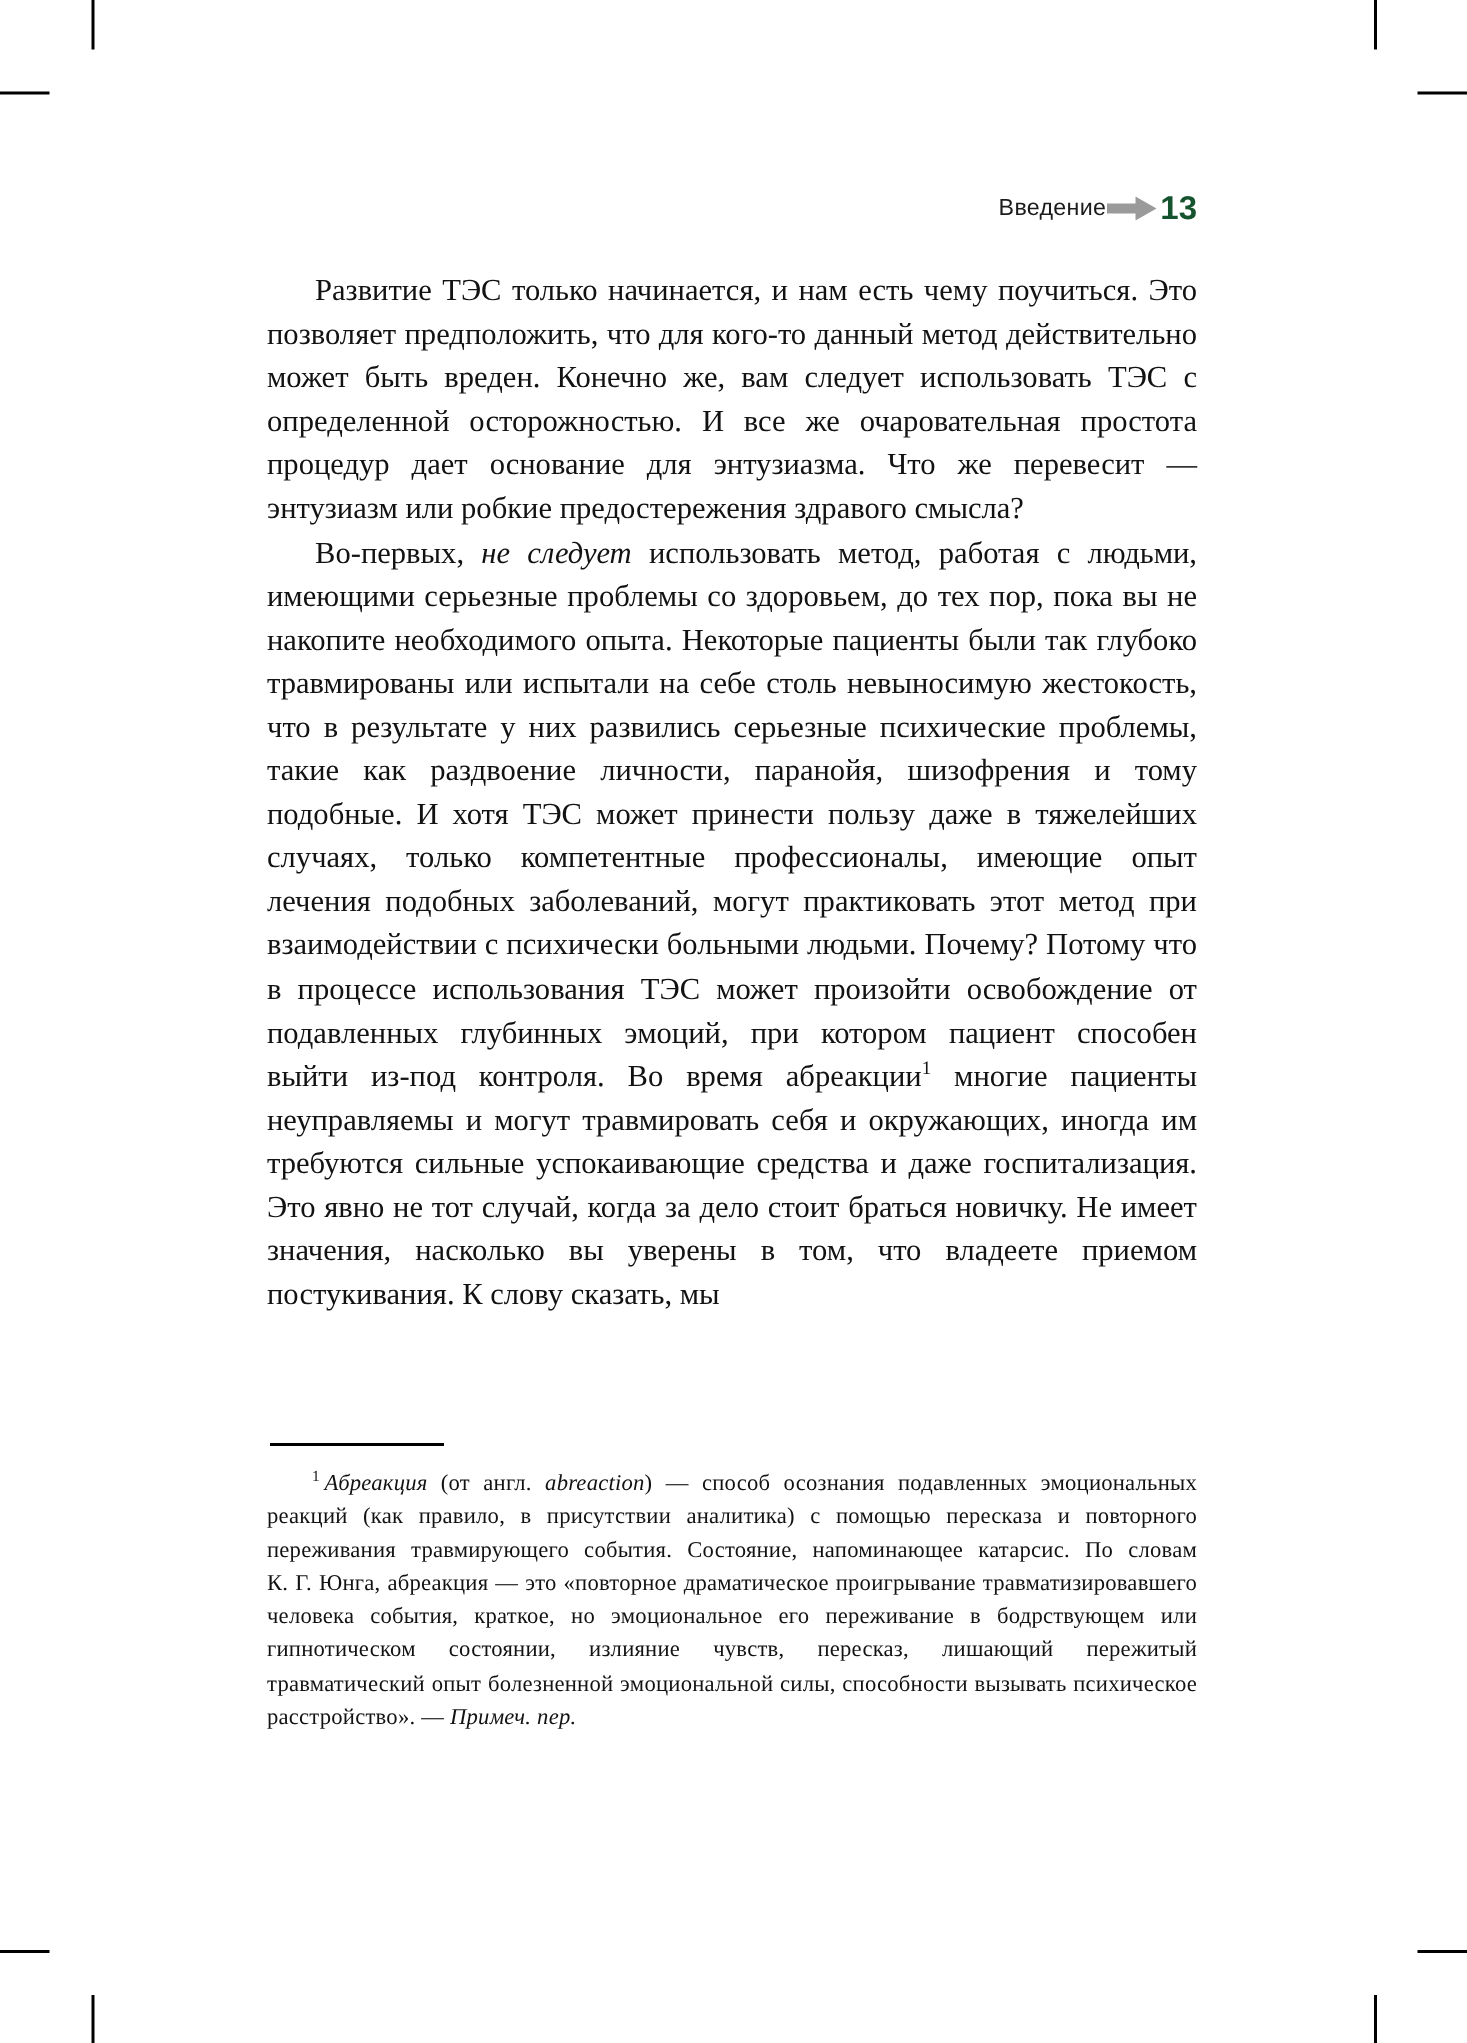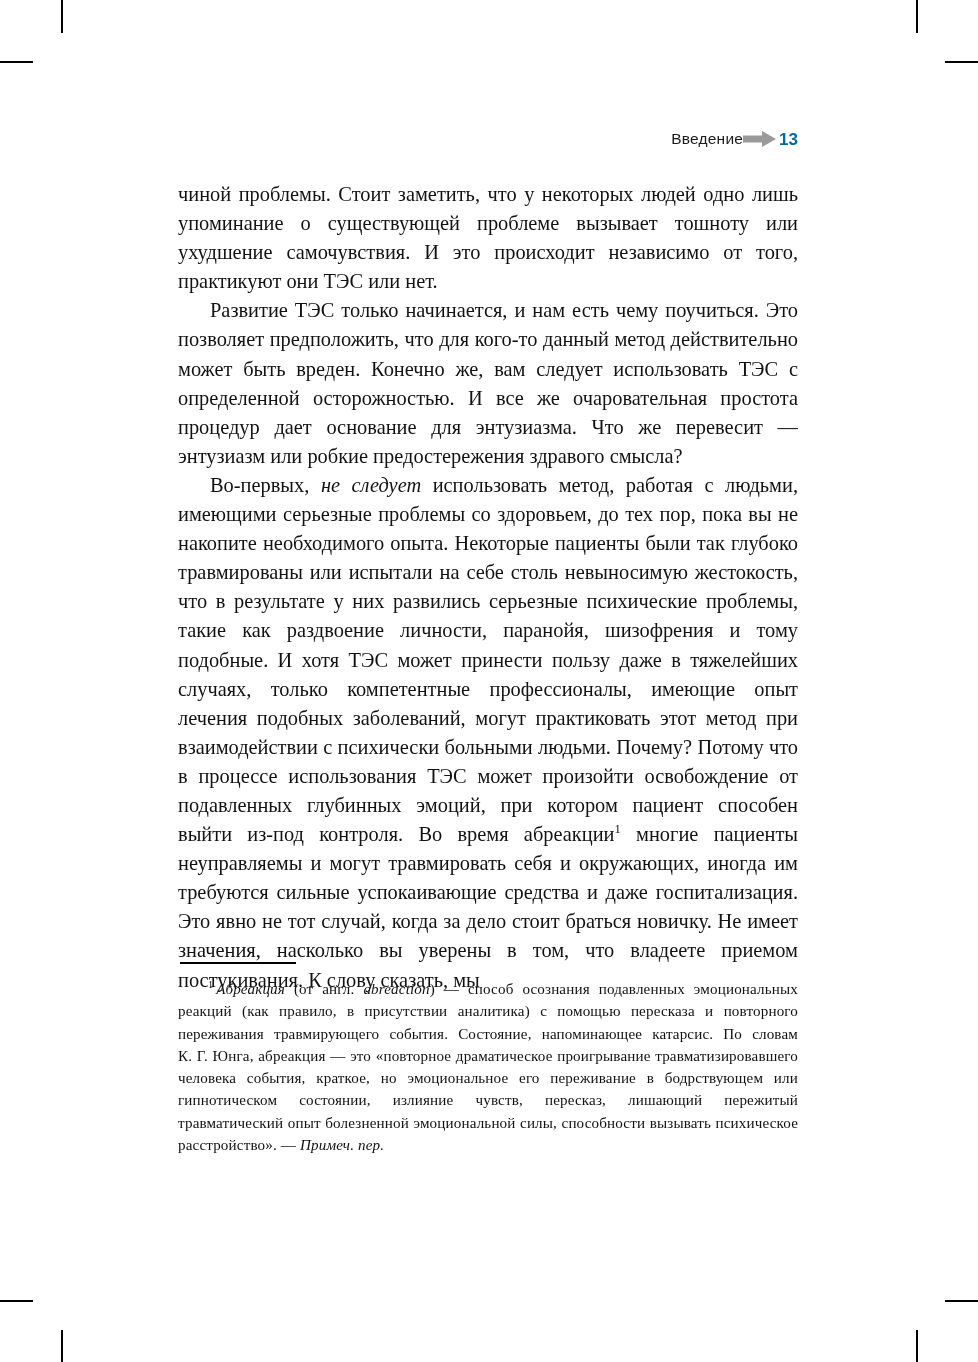--- a/index.html
+++ b/index.html
@@ -67,22 +67,22 @@
   .rh-arrow {
     position: relative;
     width: 33px;
     height: 16px;
     display: inline-block;
   }
   .rh-arrow svg { display: block; }
   .rh-page {
     font-family: "Liberation Sans", sans-serif;
     font-weight: bold;
-    font-size: 17px;
-    color: #0369a1;
+    font-size: 22px;
+    color: #14532d;
     line-height: 1;
     margin-left: 3px;
   }
 
   
   .body-text {
     position: absolute;
     left: 0;
     top: 180px;
     width: 620px;
@@ -157,21 +157,20 @@
     <span class="rh-title">Введение</span>
     <span class="rh-arrow">
       <svg width="33" height="16" viewBox="0 0 33 16" xmlns="http://www.w3.org/2000/svg" aria-hidden="true">
         <path d="M0 4.6 H19 V0 L33 8 L19 16 V11.4 H0 Z" fill="#9a9a9a"></path>
       </svg>
     </span>
     <span class="rh-page">13</span>
   </div>
 
   <div class="body-text">
-    <p class="first">чиной проблемы. Стоит заметить, что у некоторых людей одно лишь упоминание о существующей проблеме вызывает тошноту или ухудшение самочувствия. И это происходит независимо от того, практикуют они ТЭС или нет.</p>
     <p>Развитие ТЭС только начинается, и нам есть чему поучиться. Это позволяет предположить, что для кого-то данный метод действительно может быть вреден. Конечно же, вам следует использовать ТЭС с определенной осторожностью. И все же очаровательная простота процедур дает основание для энтузиазма. Что же перевесит — энтузиазм или робкие предостережения здравого смысла?</p>
     <p>Во-первых, <i>не следует</i> использовать метод, работая с людьми, имеющими серьезные проблемы со здоровьем, до тех пор, пока вы не накопите необходимого опыта. Некоторые пациенты были так глубоко травмированы или испытали на себе столь невыносимую жестокость, что в результате у них развились серьезные психические проблемы, такие как раздвоение личности, паранойя, шизофрения и тому подобные. И хотя ТЭС может принести пользу даже в тяжелейших случаях, только компетентные профессионалы, имеющие опыт лечения подобных заболеваний, могут практиковать этот метод при взаимодействии с психически больными людьми. Почему? Потому что в процессе использования ТЭС может произойти освобождение от подавленных глубинных эмоций, при котором пациент способен выйти из-под контроля. Во время абреакции<sup class="fn-ref">1</sup> многие пациенты неуправляемы и могут травмировать себя и окружающих, иногда им требуются сильные успокаивающие средства и даже госпитализация. Это явно не тот случай, когда за дело стоит браться новичку. Не имеет значения, насколько вы уверены в том, что владеете приемом постукивания. К слову сказать, мы</p>
   </div>
 
   <div class="footnote-zone">
     <div class="footnote-rule"></div>
     <div class="footnote-text">
       <p><sup class="fn-mark">1</sup><i>Абреакция</i> (от англ. <i>abreaction</i>) — способ осознания подавленных эмоциональных реакций (как правило, в присутствии аналитика) с помощью пересказа и повторного переживания травмирующего события. Состояние, напоминающее катарсис. По словам К.&nbsp;Г.&nbsp;Юнга, абреакция — это «повторное драматическое проигрывание травматизировавшего человека события, краткое, но эмоциональное его переживание в бодрствующем или гипнотическом состоянии, излияние чувств, пересказ, лишающий пережитый травматический опыт болезненной эмоциональной силы, способности вызывать психическое расстройство». — <i>Примеч. пер.</i></p>
     </div>
   </div>

